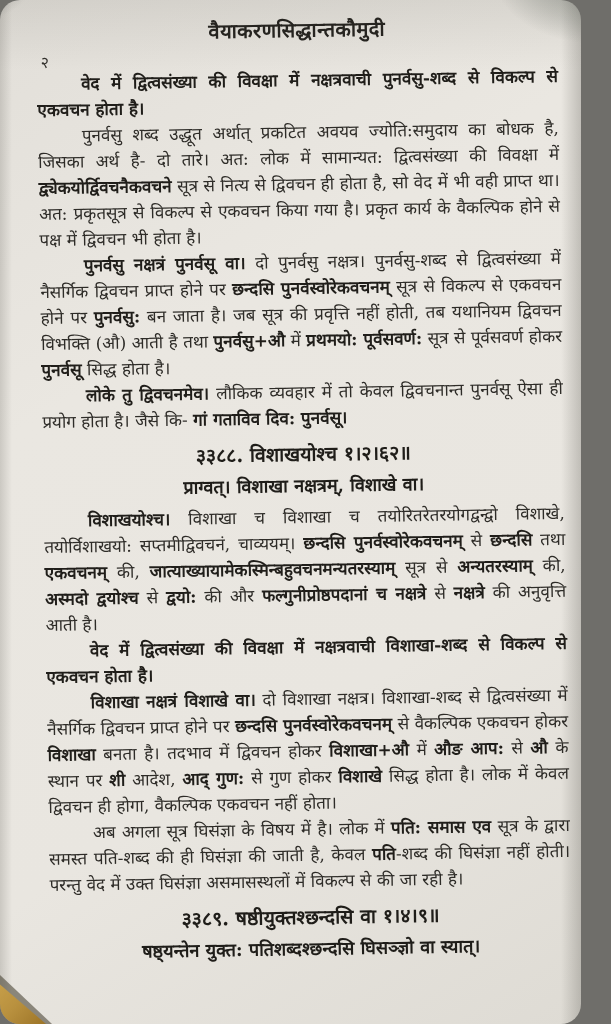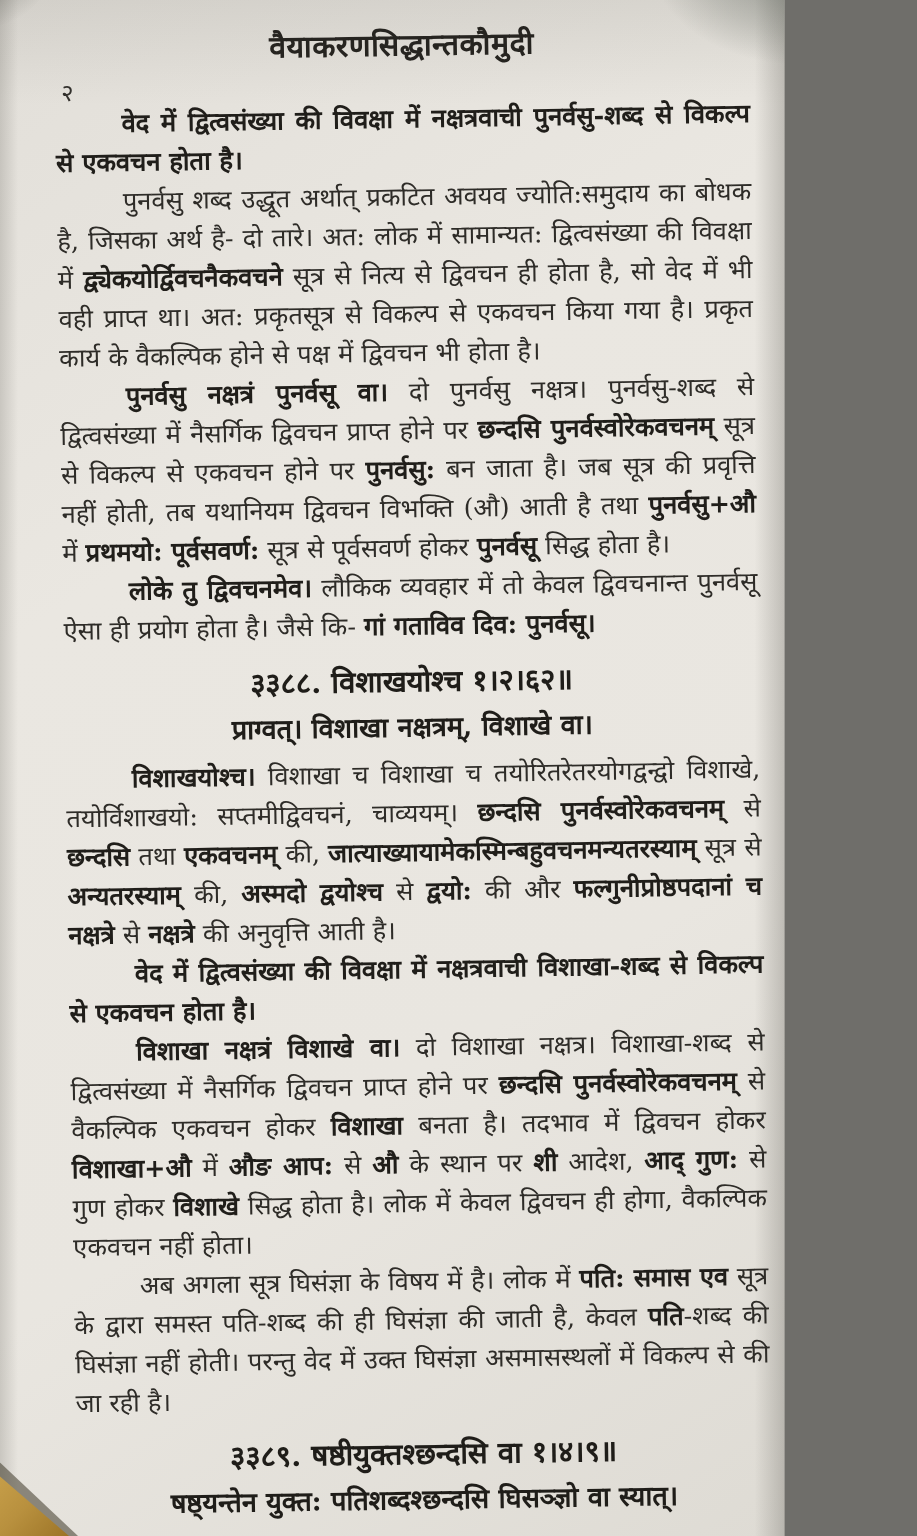--- a/index.html
+++ b/index.html
@@ -2,28 +2,29 @@
 <html><head>
 <meta charset="utf-8">
 <style>
   html,body{margin:0;padding:0;}
   body{
     width:611px;height:1024px;overflow:hidden;
     background:#6f6e6a;
     font-family:"DejaVu Serif","Liberation Serif","DejaVu Sans",serif;
   }
   .page{
-    position:relative;width:523px;height:1024px;overflow:hidden;
+    position:relative;width:581px;height:1024px;overflow:hidden;
     background:
       radial-gradient(130px 95px at 102% -3%, rgba(70,78,69,.55), rgba(70,78,69,.18) 55%, rgba(0,0,0,0) 78%),
       radial-gradient(75px 70px at -3% -3%, rgba(58,60,54,.5), rgba(0,0,0,0) 72%),
       linear-gradient(to left, rgba(95,93,86,.30), rgba(95,93,86,0) 20px),
       linear-gradient(to right, rgba(95,93,86,.22), rgba(95,93,86,0) 12px),
       linear-gradient(to bottom, rgba(118,116,108,.14), rgba(0,0,0,0) 70px),
       linear-gradient(148deg,#e2dfd9 0%,#eae7e1 32%,#e9e6e0 66%,#dedbd4 100%);
+    border-radius: 20px;
   }
   .corner-shadow{
     position:absolute;left:0;bottom:0;width:52px;height:68px;
     background:rgba(62,56,40,.55);
     clip-path:polygon(0 28%,100% 100%,0 100%);
   }
   .corner-tan{
     position:absolute;left:0;bottom:0;width:46px;height:60px;
     background:linear-gradient(135deg,#cda54e 0%,#b8903e 55%,#9c7427 100%);
     clip-path:polygon(0 34%,100% 100%,0 100%);

